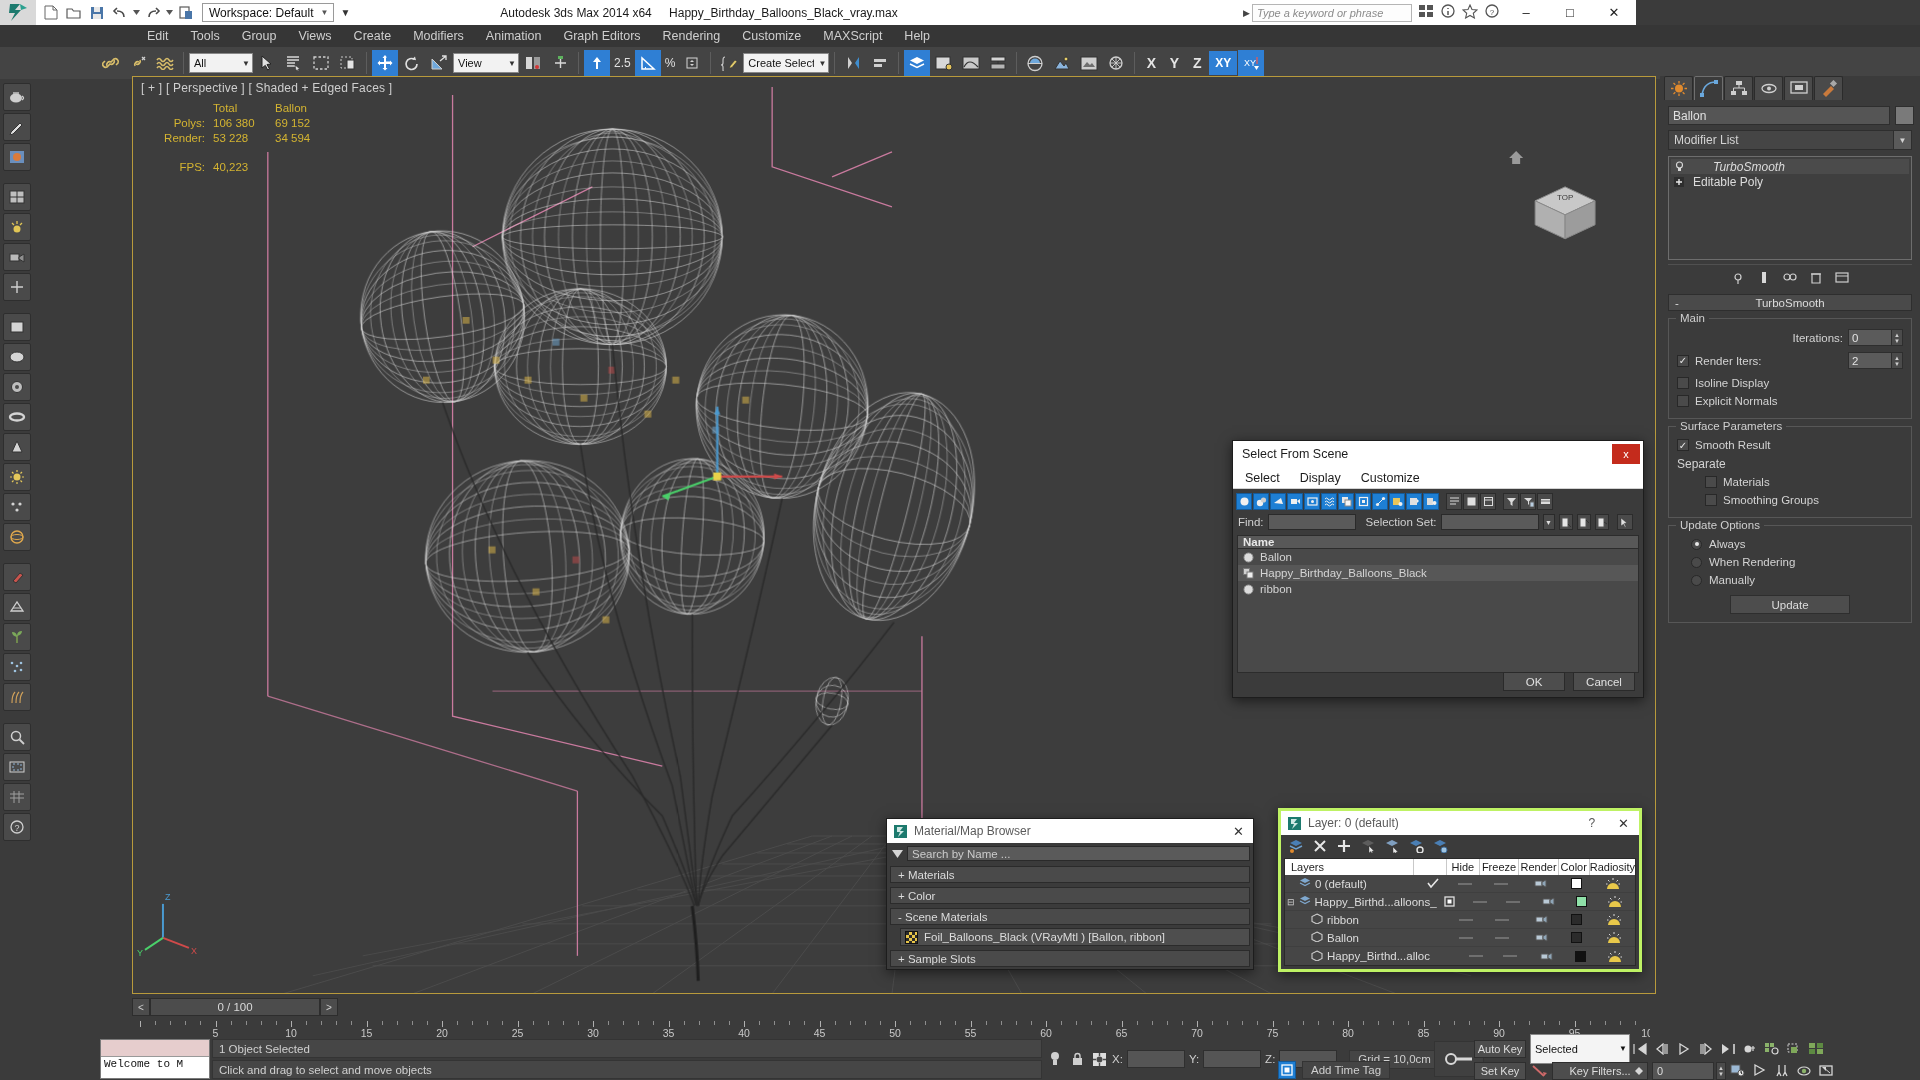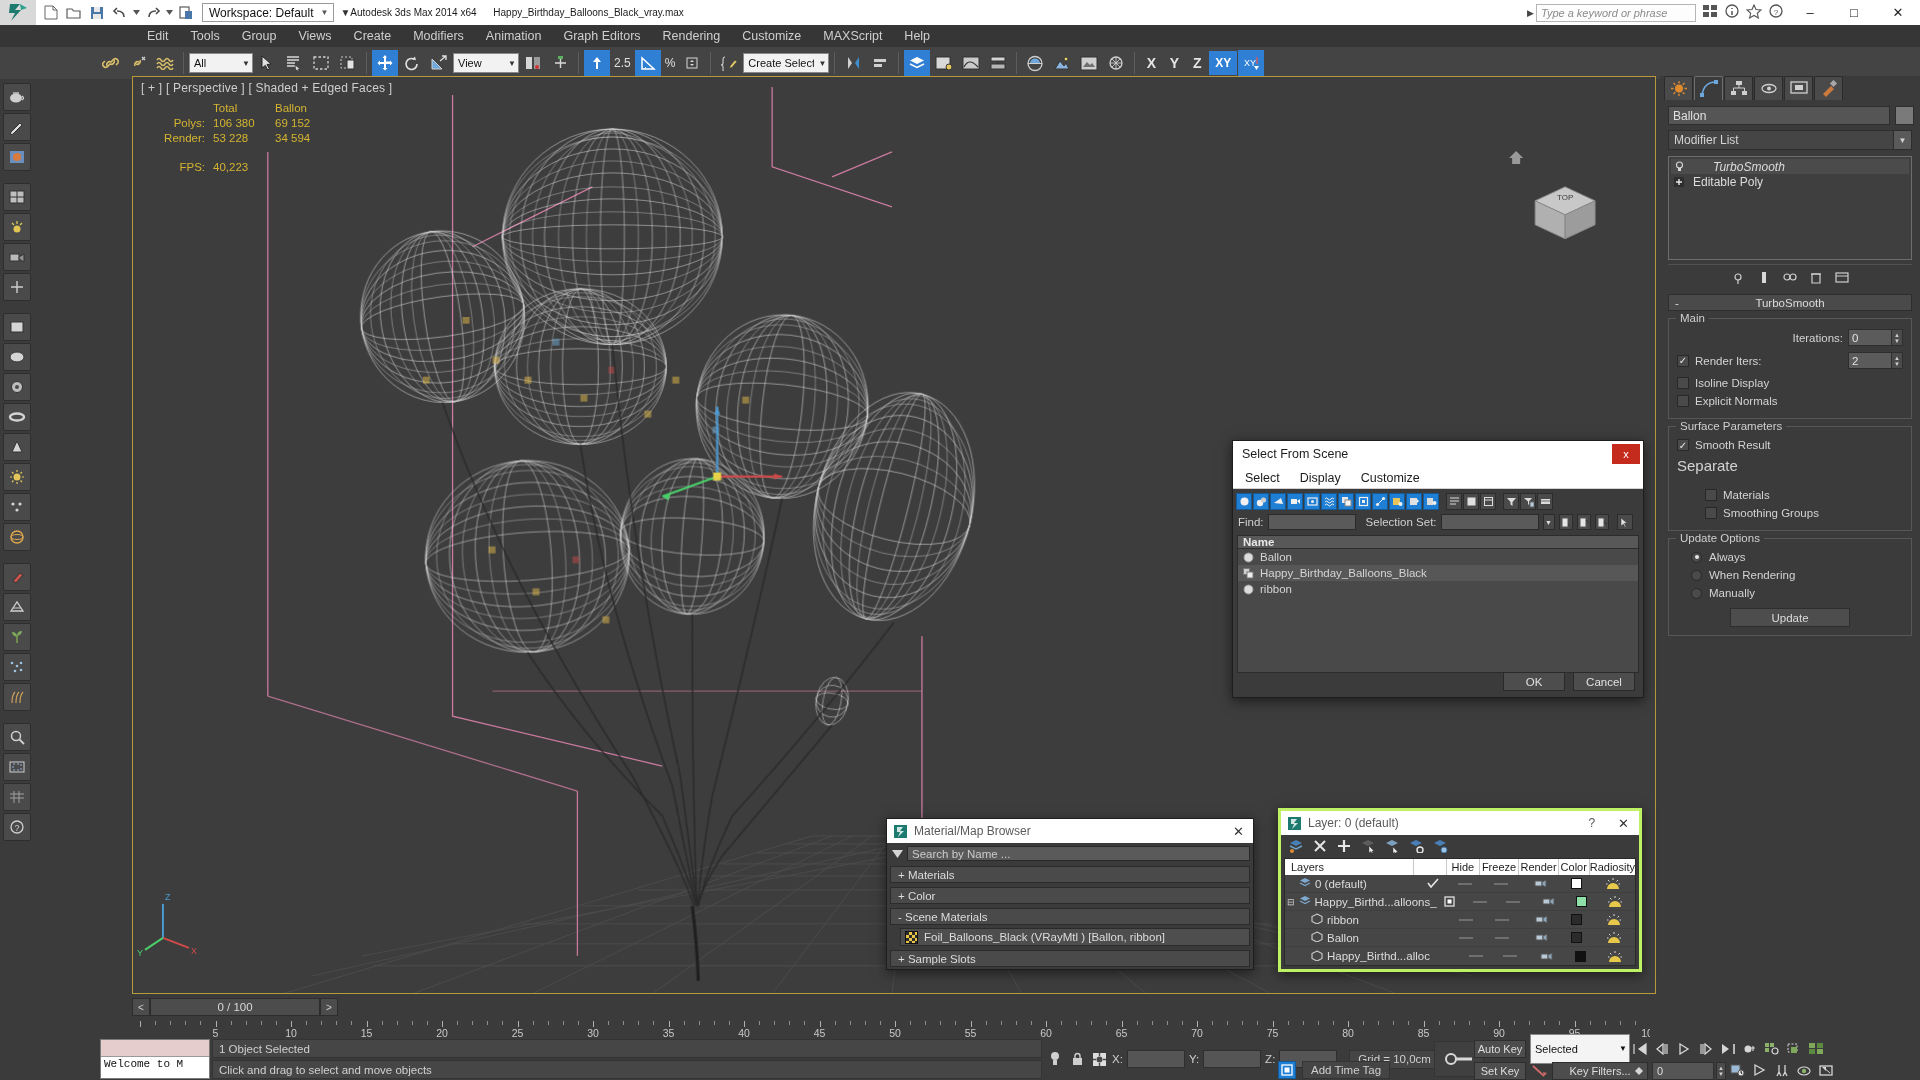--- a/index.html
+++ b/index.html
@@ -8,42 +8,42 @@
     font-family: "Liberation Sans", sans-serif;
     font-size: 12px;
     background:#3b3b3b;
     color:#d6d6d6;
     -webkit-font-smoothing: antialiased;
   }
   .app { position:relative; width:1920px; height:1080px; }
 
   
   .titlebar {
-    position:absolute; top:0; left:0; width:1920px; height:25px;
+    position:absolute; top:0; left:0; width:1636px; height:25px;
     background:#ffffff; display:flex; align-items:center;
   }
   .tb-logo {
     width:36px; height:25px; background:#d9d9d9;
     display:flex; align-items:center; justify-content:center;
   }
   .tb-logo svg { display:block; }
   .qat { display:flex; align-items:center; gap:2px; padding-left:4px; height:25px; }
   .qat-btn {
     width:21px; height:21px; display:flex; align-items:center; justify-content:center;
     cursor:pointer;
   }
   .ws-box {
     display:flex; align-items:center; height:19px; border:1px solid #9a9a9a;
     background:#fff; padding:0 2px; font-size:12px; color:#111; margin-left:4px;
   }
   .ws-box .lbl { padding:0 4px; }
   .ws-box .arr { font-size:8px; color:#555; padding:0 3px; }
   .qat-dd { font-size:10px; color:#333; margin-left:4px; cursor:pointer; }
   .tb-title {
-    flex:0 0 auto; color:#1a1a1a; font-size:10px; white-space:nowrap;
+    flex:0 0 auto; margin-left:150px; color:#1a1a1a; font-size:12px; white-space:nowrap;
   }
   .tb-title .fname { margin-left:14px; }
   .tb-right { margin-left:auto; display:flex; align-items:center; height:25px; }
   .searchbox {
     width:160px; height:18px; border:1px solid #b5b5b5; background:#fdfdfd;
     font-style:italic; font-size:11px; color:#8b8b8b; padding:1px 4px; margin-right:4px;
     display:flex; align-items:center;
   }
   .tb-right .ic { width:18px; height:18px; margin:0 2px; cursor:pointer; }
   .wbtn { width:44px; height:25px; display:flex; align-items:center; justify-content:center;
@@ -1734,21 +1734,21 @@
           <span class="ctxt">Explicit Normals</span>
         </div>
       </div>
 
       <div class="group">
         <span class="gt">Surface Parameters</span>
         <div class="chk">
           <span class="chkbox">✓</span>
           <span class="ctxt">Smooth Result</span>
         </div>
-        <div style="font-size:15px;color:#d3d3d3;margin:3px 0 12px 0">Separate</div>
+        <div style="font-size:12px;color:#d3d3d3;margin:3px 0 2px 0">Separate</div>
         <div class="chk" style="padding-left:28px">
           <span class="chkbox"></span>
           <span class="ctxt">Materials</span>
         </div>
         <div class="chk" style="padding-left:28px">
           <span class="chkbox"></span>
           <span class="ctxt">Smoothing Groups</span>
         </div>
       </div>
 

